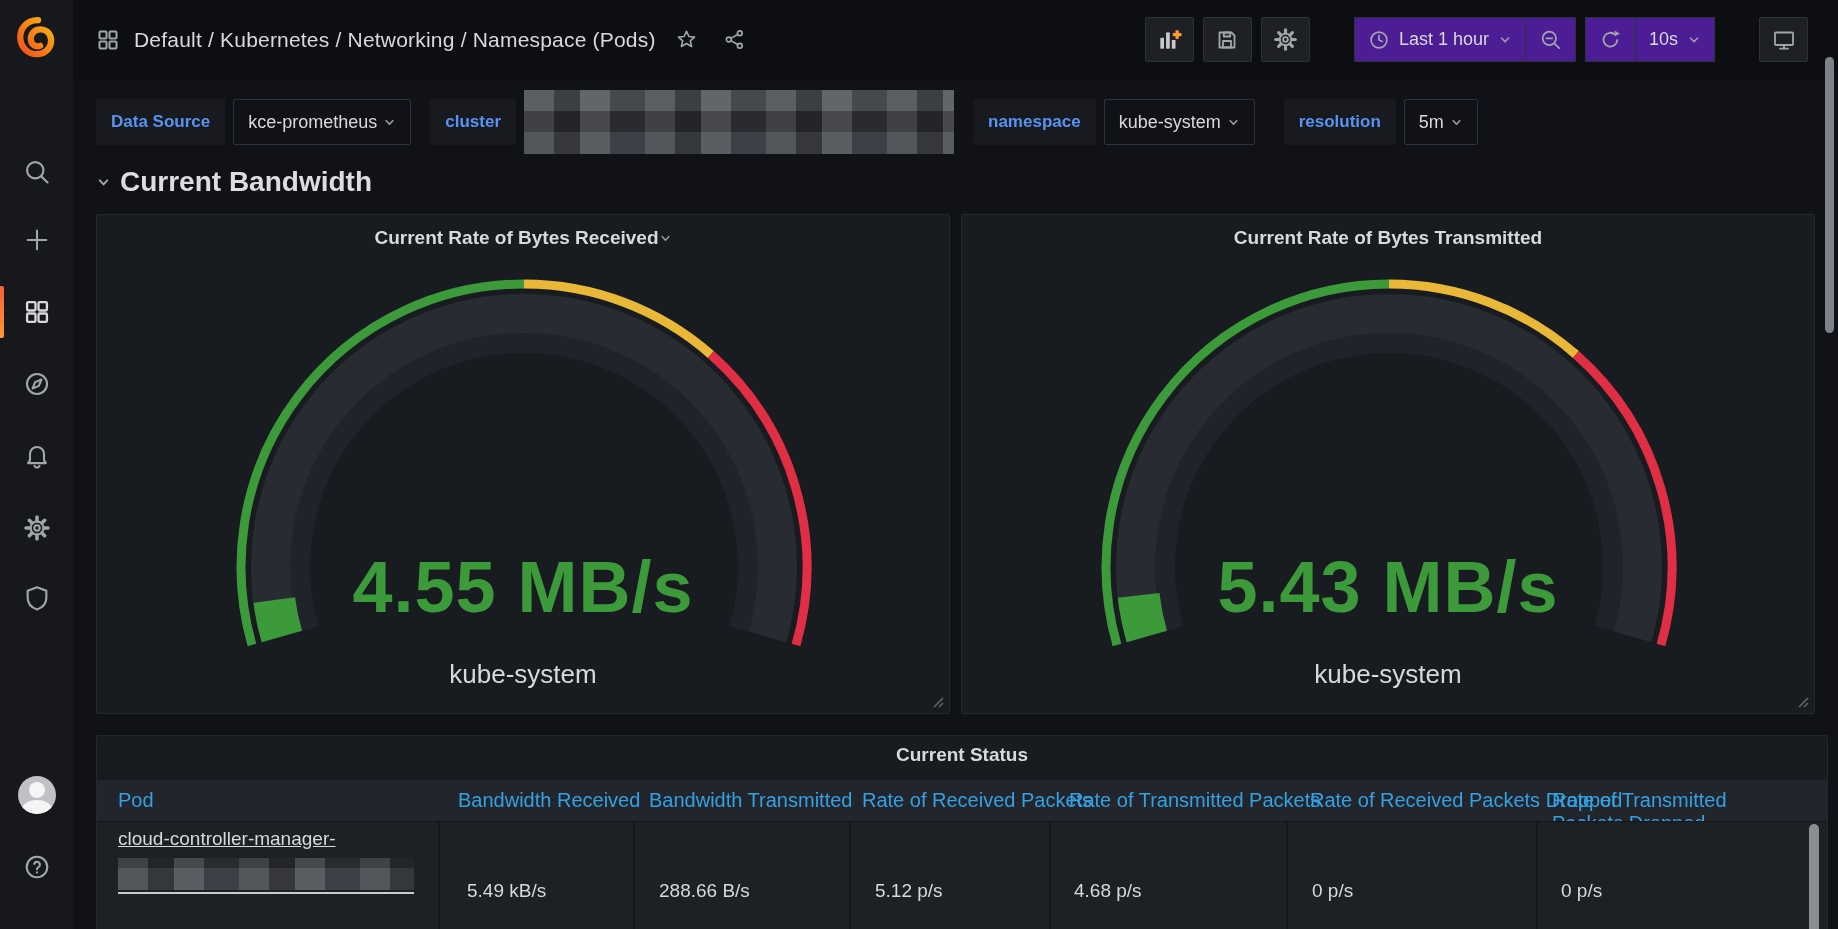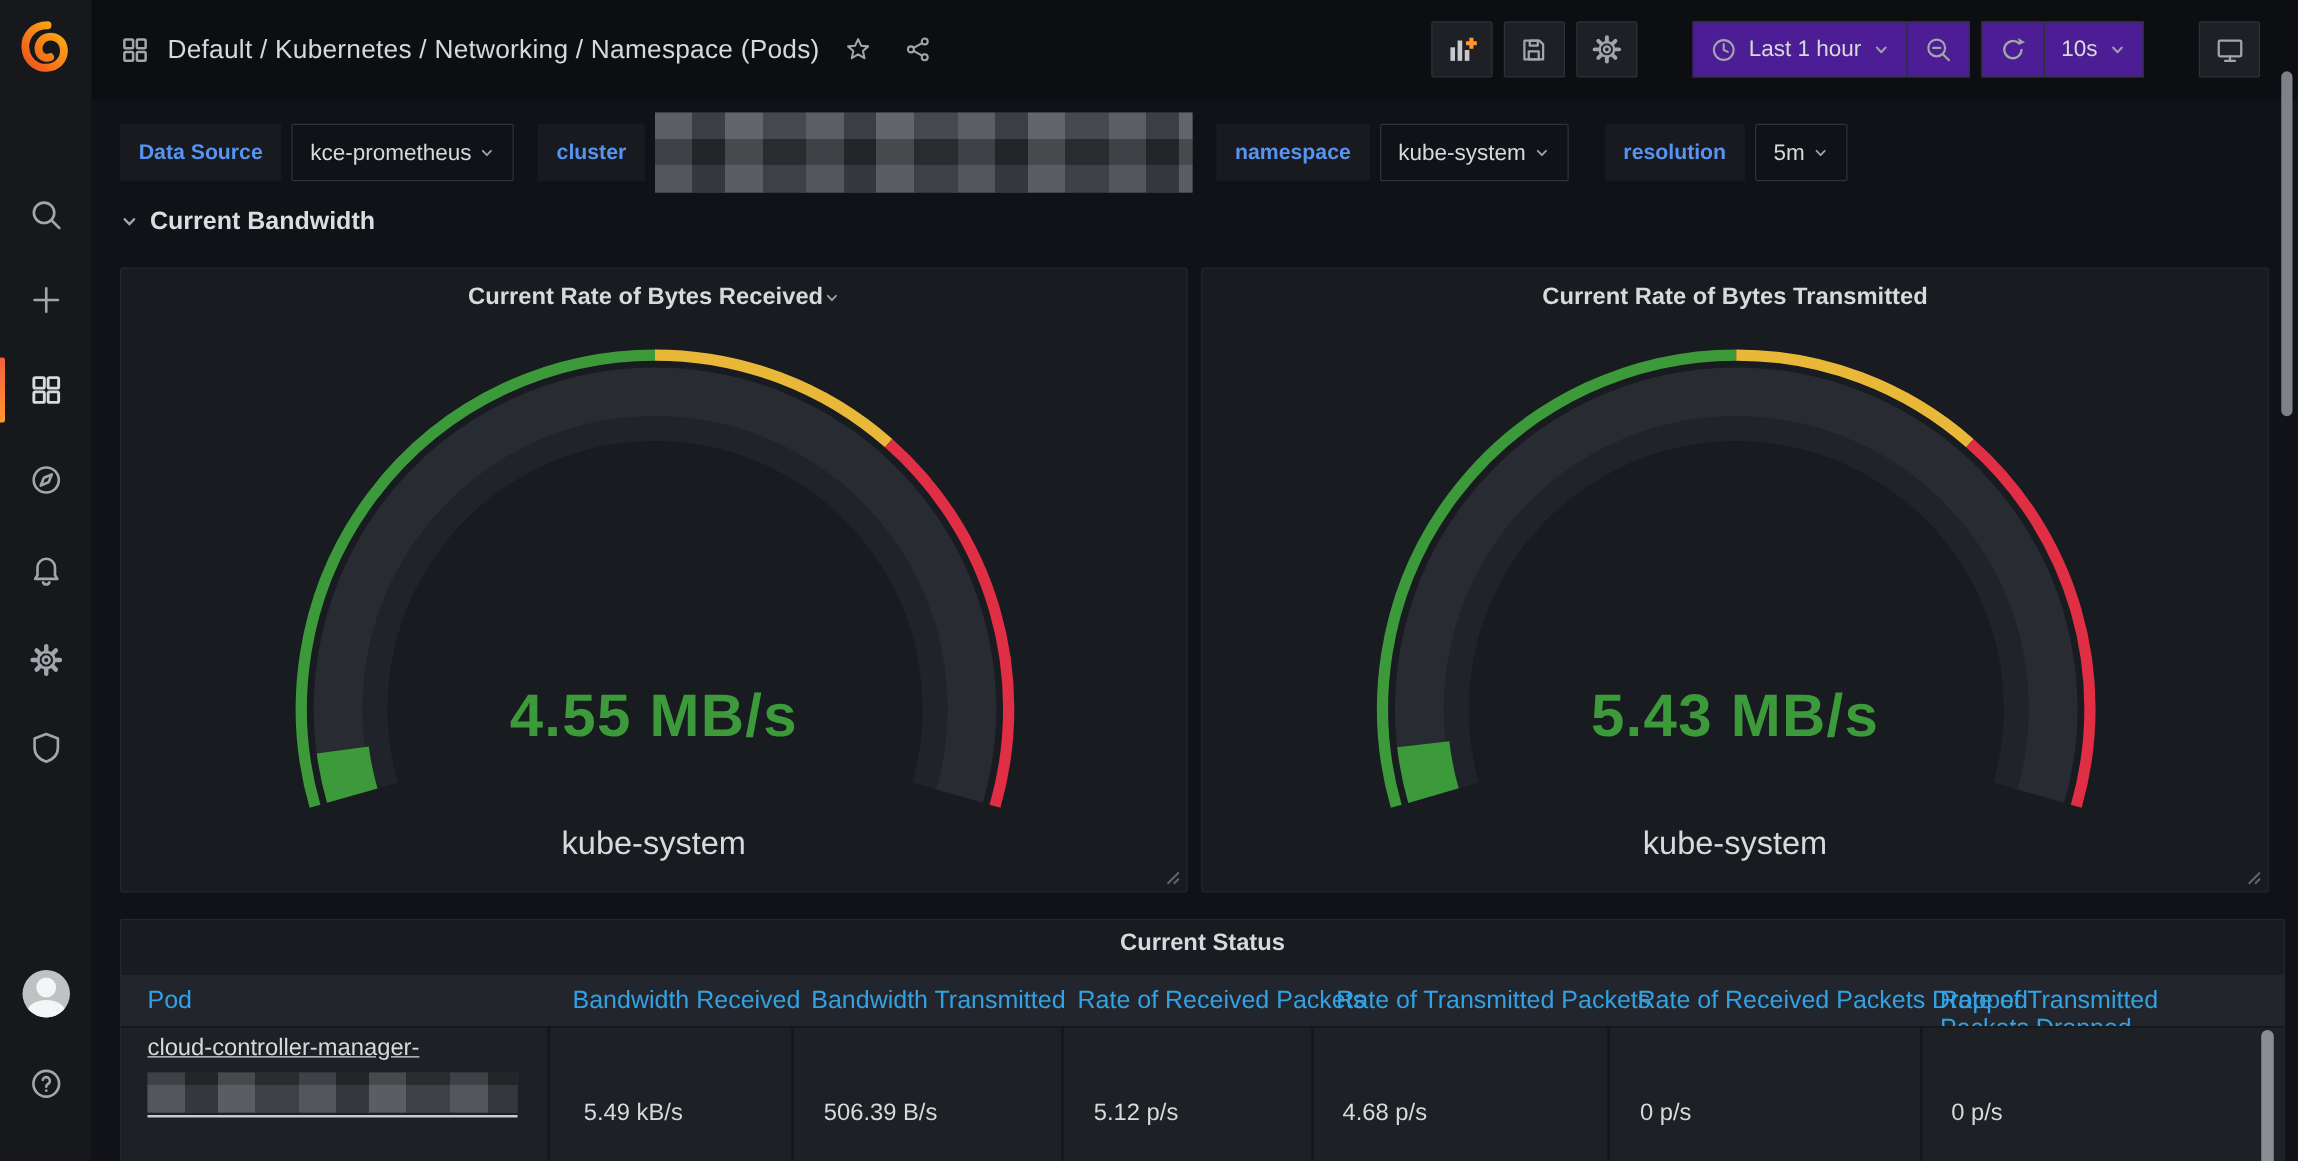--- a/index.html
+++ b/index.html
@@ -40,30 +40,30 @@
   .var-value { height:46px; display:flex; align-items:center; gap:6px; padding:0 14px; margin-left:8px;
     background:#111217; border:1px solid #2F323A; border-radius:2px; font-size:18px; color:#D8D9DA; cursor:pointer; }
   .var-group { display:flex; align-items:center; margin-right:19px; }
   .mosaic { background-color:#34363B; background-image:
       repeating-linear-gradient(90deg, rgba(255,255,255,.09) 0 30px, rgba(0,0,0,.20) 30px 56px, rgba(255,255,255,.13) 56px 86px, rgba(0,0,0,.07) 86px 121px),
       repeating-linear-gradient(0deg, #42454B 0 22px, #2C2E33 22px 43px, #4B4E54 43px 64px); }
   .cluster-blur { width:430px; height:64px; margin-left:8px; position:relative; z-index:2; }
 
   
   .section-head { position:absolute; left:96px; top:166px; display:flex; align-items:center; gap:9px;
-    font-size:20px; font-weight:bold; color:#DCDDDE; cursor:pointer; }
+    font-size:28px; font-weight:bold; color:#DCDDDE; cursor:pointer; }
 
   
   .panel { position:absolute; background:#181B1F; border:1px solid #25272E; border-radius:2px; }
   .panel-title { position:absolute; top:12px; left:0; right:0; text-align:center; font-size:19px;
     font-weight:bold; color:#D8D9DA; display:flex; justify-content:center; align-items:center; gap:0; cursor:pointer; }
   #panel-gauge-rx { left:96px; top:214px; width:854px; height:500px; }
   #panel-gauge-tx { left:961px; top:214px; width:854px; height:500px;padding-left:13px; }
   .gauge-svg { position:absolute; left:0; top:40px; }
-  .gauge-value { position:absolute; left:0; right:0; top:331px; text-align:center; font-size:48px;
+  .gauge-value { position:absolute; left:0; right:0; top:331px; text-align:center; font-size:72px;
     font-weight:bold; color:#3D9A3B; letter-spacing:1px; }
   .gauge-label { position:absolute; left:0; right:0; top:444px; text-align:center; font-size:26px; color:#D8D9DA; }
   .resize-corner { position:absolute; right:5px; bottom:5px; cursor:nwse-resize; }
 
   
   #panel-table { left:96px; top:735px; width:1732px; height:226px; }
   .tbl-title { position:absolute; top:8px; left:0; right:0; text-align:center; font-size:19px; font-weight:bold; }
   .tbl-head { position:absolute; top:44px; left:0; right:0; height:41px; background:#22252B; }
   .th { position:absolute; top:9px; white-space:nowrap; font-size:20px; font-weight:normal; color:#33A2E5;
     cursor:pointer; line-height:23px; }
@@ -362,21 +362,21 @@
     <div class="th" style="left:972px">Rate of Transmitted Packets</div>
     <div class="th" style="left:1213px">Rate of Received Packets Dropped</div>
     <div class="th wrap" style="left:1455px">Rate of Transmitted Packets Dropped</div>
   </div>
   <div class="tbl-row">
     <div class="pod-link">cloud-controller-manager-</div>
     <div class="pod-blur">
         <div class="mosaic mosaic-in"></div>
       </div>
     <div class="cell" style="left:370px">5.49 kB/s</div>
-    <div class="cell" style="left:562px">506.39 B/s</div>
+    <div class="cell" style="left:562px">288.66 B/s</div>
     <div class="cell" style="left:778px">5.12 p/s</div>
     <div class="cell" style="left:977px">4.68 p/s</div>
     <div class="cell" style="left:1215px">0 p/s</div>
     <div class="cell" style="left:1464px">0 p/s</div>
 
   </div>
   <div class="vline" style="left:341px"></div>
   <div class="vline" style="left:536px"></div>
   <div class="vline" style="left:752px"></div>
   <div class="vline" style="left:952px"></div>

